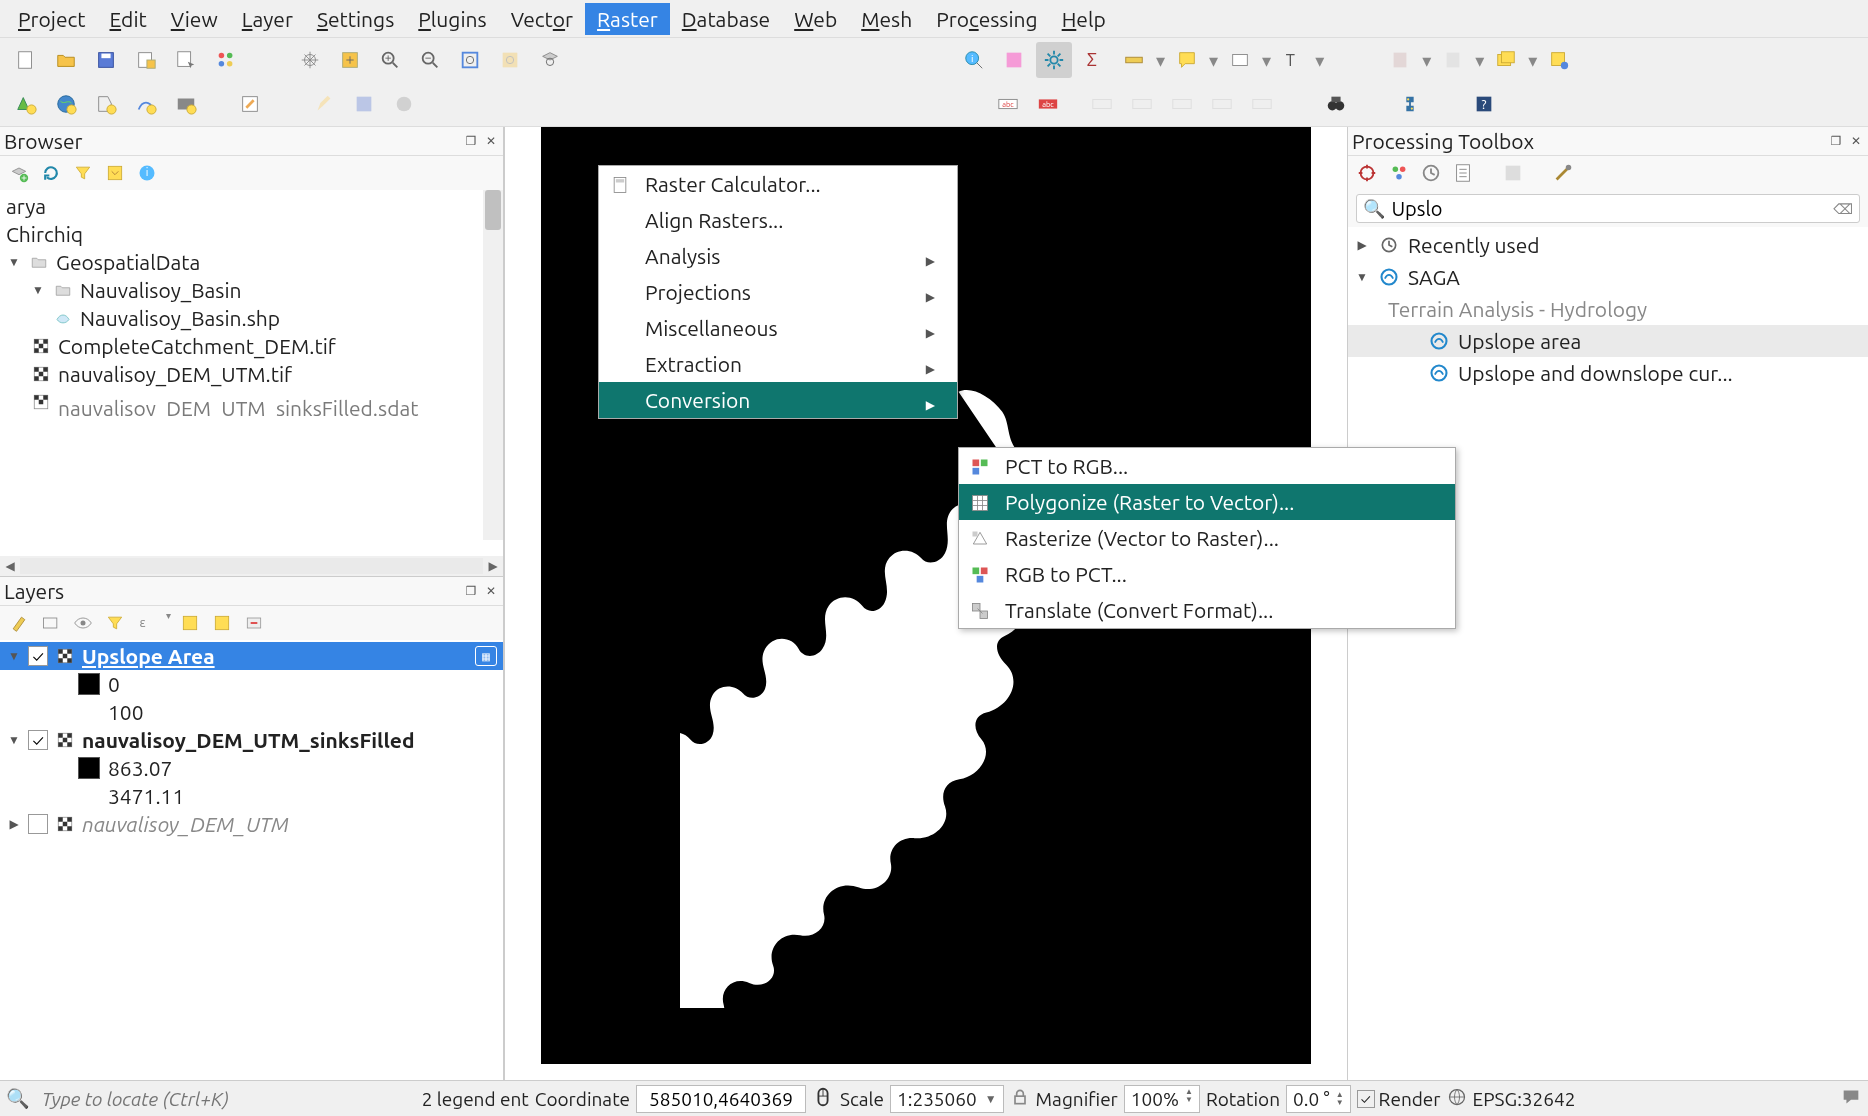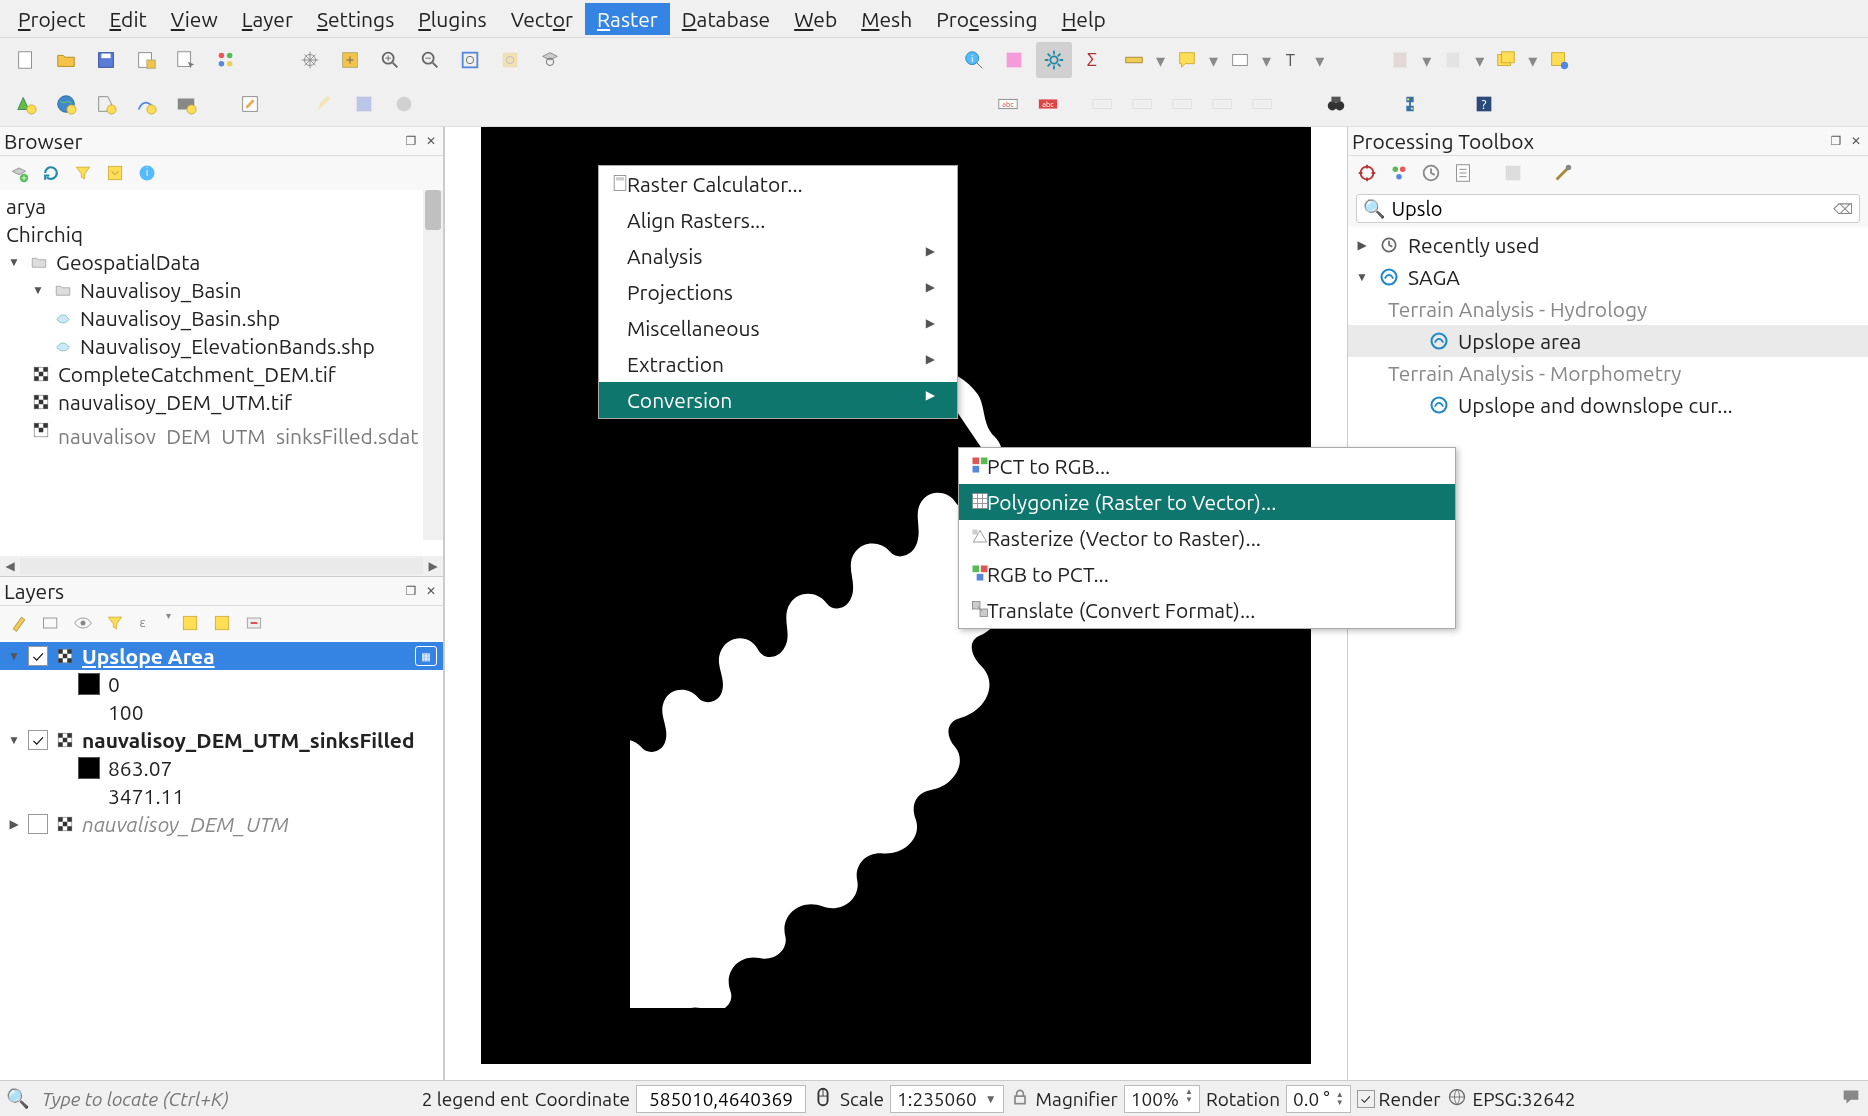--- a/index.html
+++ b/index.html
@@ -10,21 +10,21 @@
   .menu-item.active { background: #3584e4; color: #fff; }
   .menu-item .ul { text-decoration: underline; }
   
   .toolbar-row { display: flex; background: #f0f0f0; padding: 4px 8px; gap: 4px; align-items: center; }
   .tool-btn { width: 36px; height: 36px; display: inline-flex; align-items: center; justify-content: center; border-radius: 3px; }
   .tool-btn svg { width: 22px; height: 22px; }
   .tool-btn.dim { opacity: 0.35; }
   
   .main-area { display: flex; flex: 1; position: relative; overflow: hidden; border-top:1px solid #ddd; }
   
-  .left-col { width: 444px; display: flex; flex-direction: column; background: #f8f8f8; border-right: 1px solid #ccc; }
+  .left-col { width: 504px; display: flex; flex-direction: column; background: #f8f8f8; border-right: 1px solid #ccc; }
   
   .panel-title { display: flex; align-items: center; font-size: 21px; padding: 2px 2px 2px 4px; border-bottom: 1px solid #ddd; }
   .panel-title .spacer { flex: 1; }
   .panel-title .pbtn { width:18px; height:18px; font-size:12px; color:#555; display:inline-flex; align-items:center; justify-content:center; margin:0 1px; }
   
   .panel-toolbar { display: flex; gap: 6px; padding: 4px 6px; }
   .pt-btn { width: 26px; height: 26px; display:inline-flex; align-items:center; justify-content:center; }
   
   .browser-tree { flex: 1; overflow: auto; padding: 2px 0 2px 2px; background: #fff; font-size: 21px; position: relative; }
   .browser-scroll { position:absolute; right:0; top:0; bottom:16px; width:20px; background:#f0f0f0; }
@@ -68,21 +68,21 @@
   .proc-row.sub{padding-left:40px;}
   .proc-row.subsub{padding-left:80px;}
   .proc-row.dim{color:#888;}
   .proc-row.selbg{background:#eaeaea;}
   
   .statusbar { height:36px; display:flex; align-items:center; background:#f0f0f0; border-top:1px solid #ccc; padding:0 6px; font-size:19px; gap:6px;}
   .status-inp { border:1px solid #bbb; padding:2px 6px; background:#fff; font-size:19px; }
   .locator { flex:0 0 380px; }
   
   .dropdown { position: absolute; background: #fff; border: 1px solid #aaa; box-shadow: 2px 2px 6px rgba(0,0,0,.25); z-index: 500; font-size: 21px; }
-  .dropdown .dd-item { display: flex; align-items: flex-start; padding: 6px 22px 6px 28px; position: relative; white-space: nowrap;}
+  .dropdown .dd-item { display: flex; align-items: flex-end; padding: 6px 22px 6px 46px; position: relative; white-space: nowrap;}
   .dropdown .dd-item .dd-icon { position:absolute; left:10px; width:22px; height:22px; display:flex; align-items:center;justify-content:center;}
   .dropdown .dd-item .sub { margin-left:auto; padding-left:40px; color:#555; font-size:12px;}
   .dropdown .dd-item.active { background:#0f766e; color:#fff; }
   .dropdown .dd-item.active .sub{color:#fff;}
   
   .dd1 { left: 598px; top: 38px; width: 360px; }
   .dd2 { left: 958px; top: 320px; width: 498px; }
 </style>
 </head>
 <body>
@@ -448,28 +448,20 @@
           <span>Nauvalisoy_Basin</span>
         </div>
       <div class="tree-row indent-2">
           <span class="ic">
             <svg width="20" height="18" viewBox="0 0 24 24">
               <path d="M4 14c4-8 12-8 16 0-4 6-12 6-16 0z" fill="#cfe8f7" stroke="#6bb"></path>
             </svg>
           </span>
           <span>Nauvalisoy_Basin.shp</span>
         </div>
-      <div class="tree-row indent-2">
-          <span class="ic">
-            <svg width="20" height="18" viewBox="0 0 24 24">
-              <path d="M4 14c4-8 12-8 16 0-4 6-12 6-16 0z" fill="#cfe8f7" stroke="#6bb"></path>
-            </svg>
-          </span>
-          <span>Nauvalisoy_ElevationBands.shp</span>
-        </div>
       <div class="tree-row indent-1">
           <span class="ic">
             <svg width="20" height="18" viewBox="0 0 24 24">
               <rect x="3" y="3" width="18" height="18" fill="#fff" stroke="#888"></rect>
               <rect x="3" y="3" width="6" height="6" fill="#333"></rect>
               <rect x="15" y="3" width="6" height="6" fill="#333"></rect>
               <rect x="9" y="9" width="6" height="6" fill="#333"></rect>
               <rect x="3" y="15" width="6" height="6" fill="#333"></rect>
               <rect x="15" y="15" width="6" height="6" fill="#333"></rect>
             </svg>
@@ -716,23 +708,20 @@
           <span>Terrain Analysis - Hydrology</span>
         </div>
       <div class="proc-row subsub selbg">
           <span class="ic">
             <svg width="20" height="20" viewBox="0 0 24 24">
               <circle cx="12" cy="12" r="9" fill="none" stroke="#28c" stroke-width="2.5"></circle>
               <path d="M7 14c3-6 7-6 10 0" stroke="#28c" fill="none" stroke-width="2"></path>
             </svg>
           </span>
           <span>Upslope area</span>
-        </div>
-      <div class="proc-row sub dim">
-          <span>Terrain Analysis - Morphometry</span>
         </div>
       <div class="proc-row subsub">
           <span class="ic">
             <svg width="20" height="20" viewBox="0 0 24 24">
               <circle cx="12" cy="12" r="9" fill="none" stroke="#28c" stroke-width="2.5"></circle>
               <path d="M7 14c3-6 7-6 10 0" stroke="#28c" fill="none" stroke-width="2"></path>
             </svg>
           </span>
           <span>Upslope and downslope cur...</span>
         </div>

